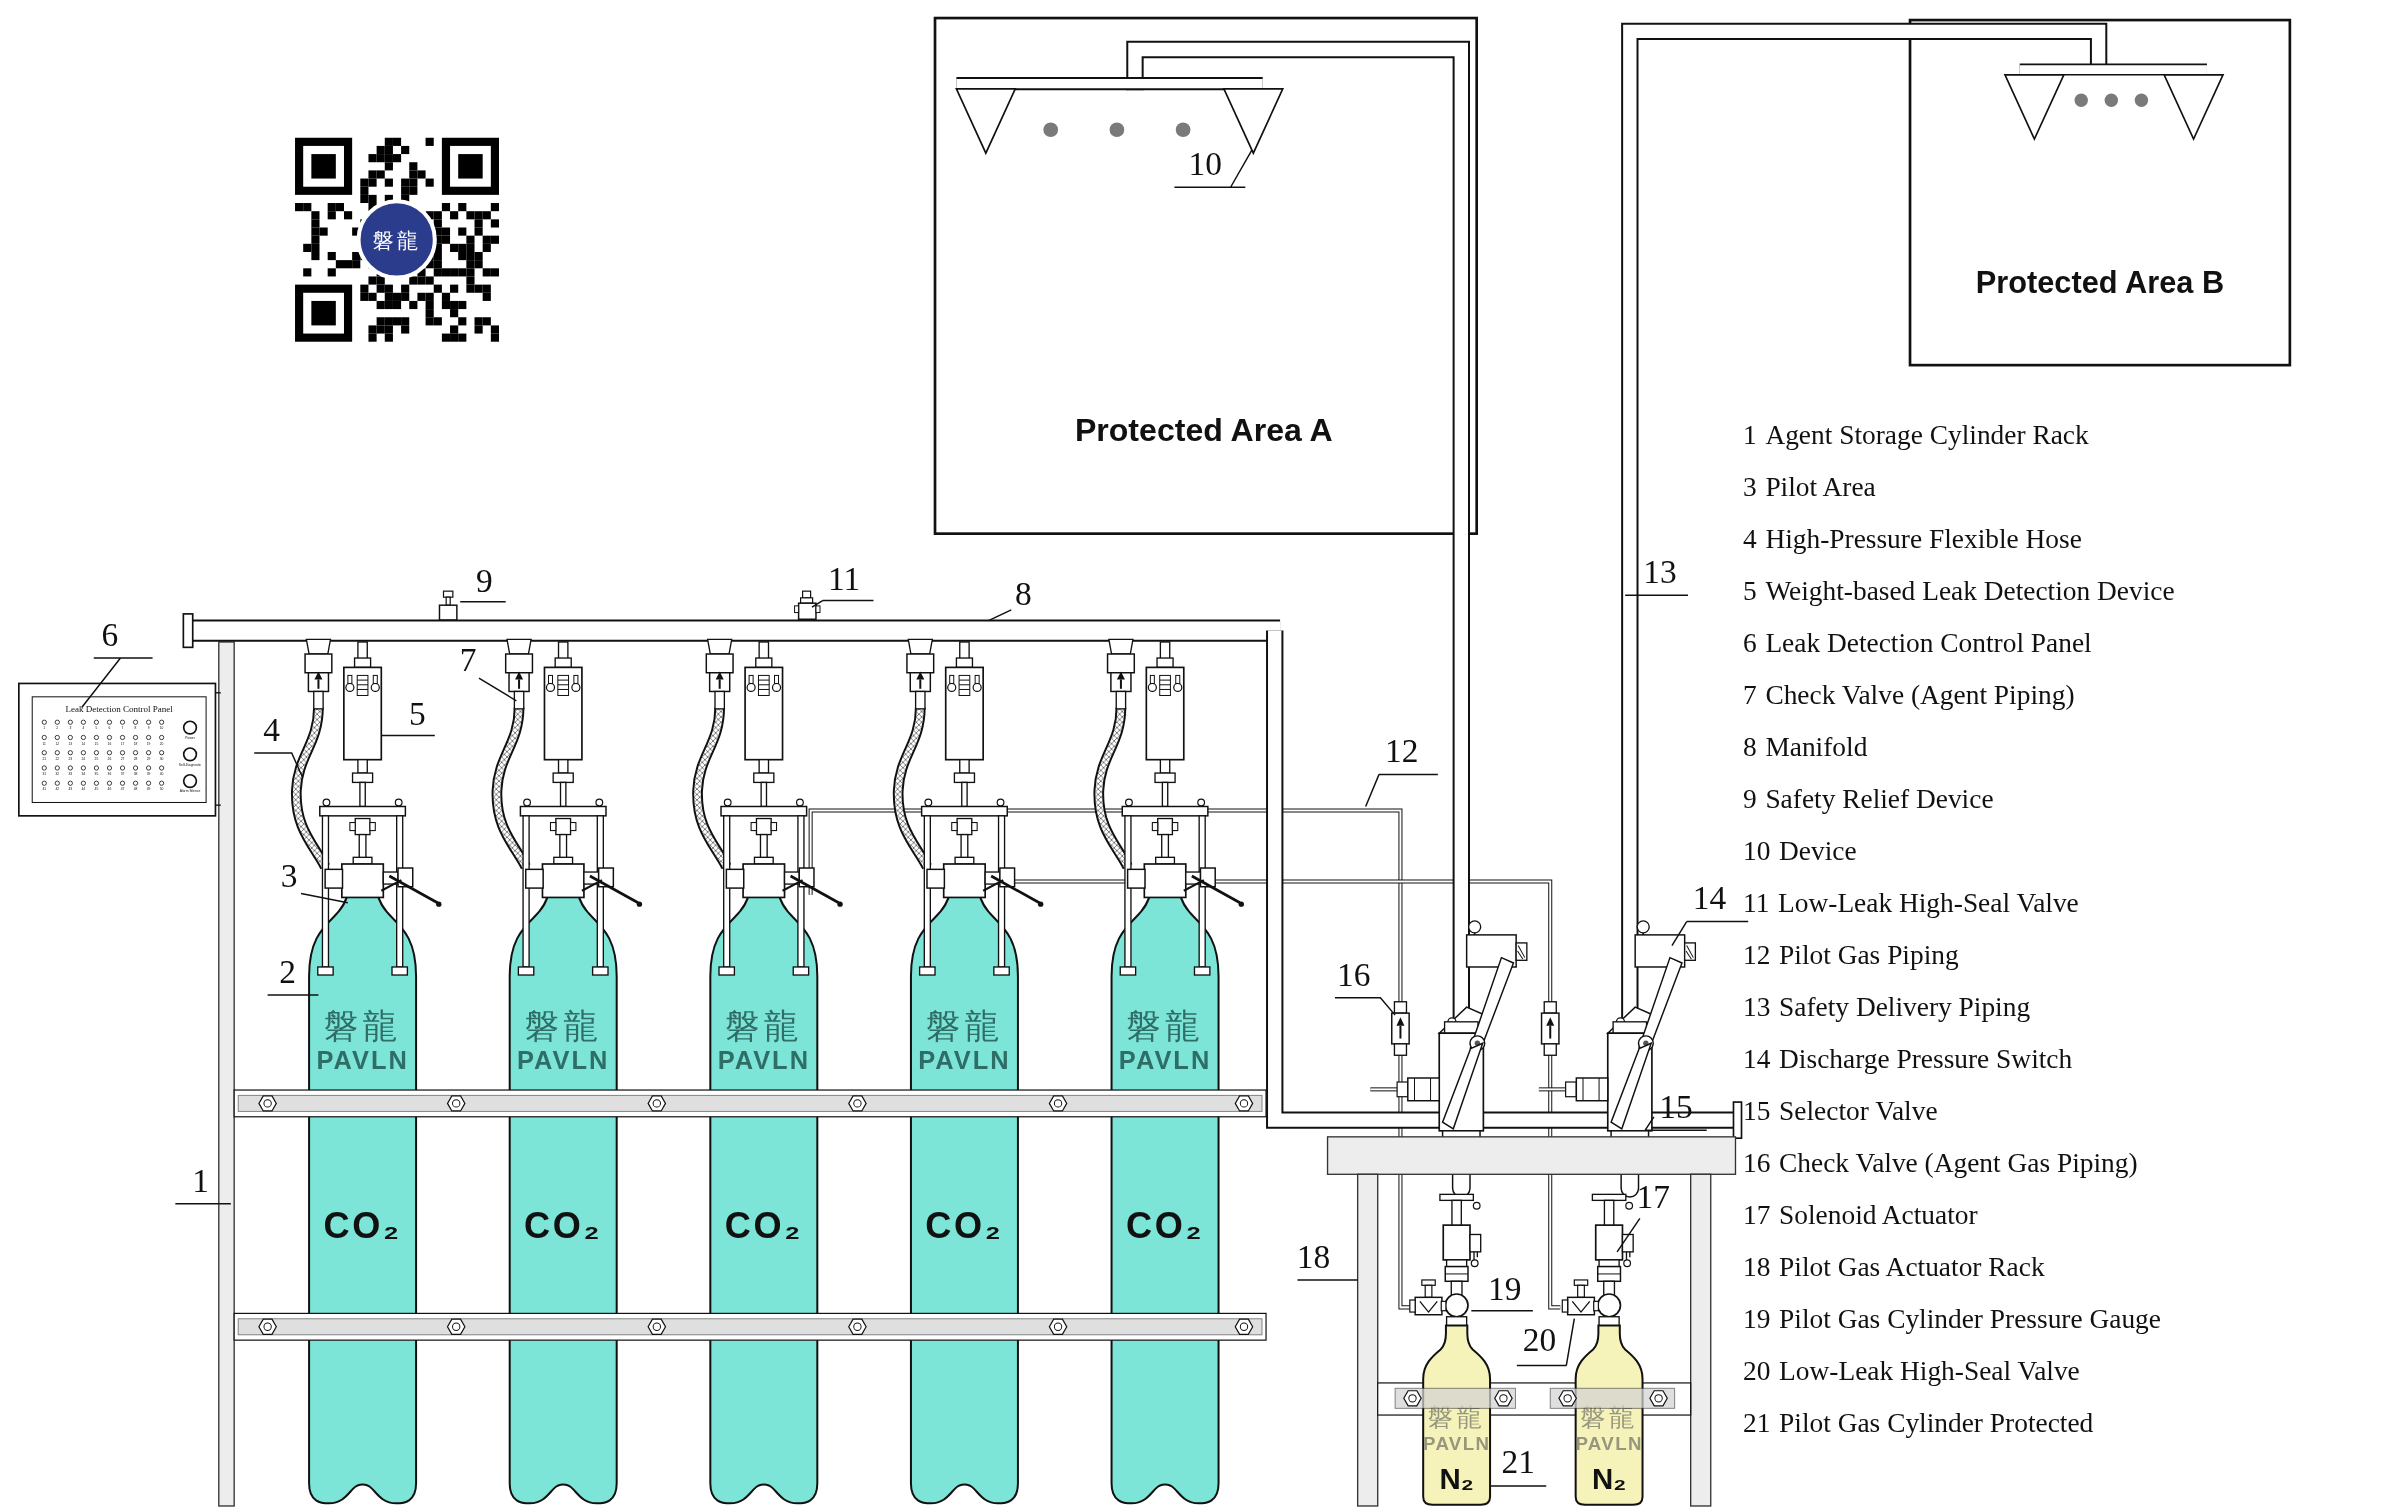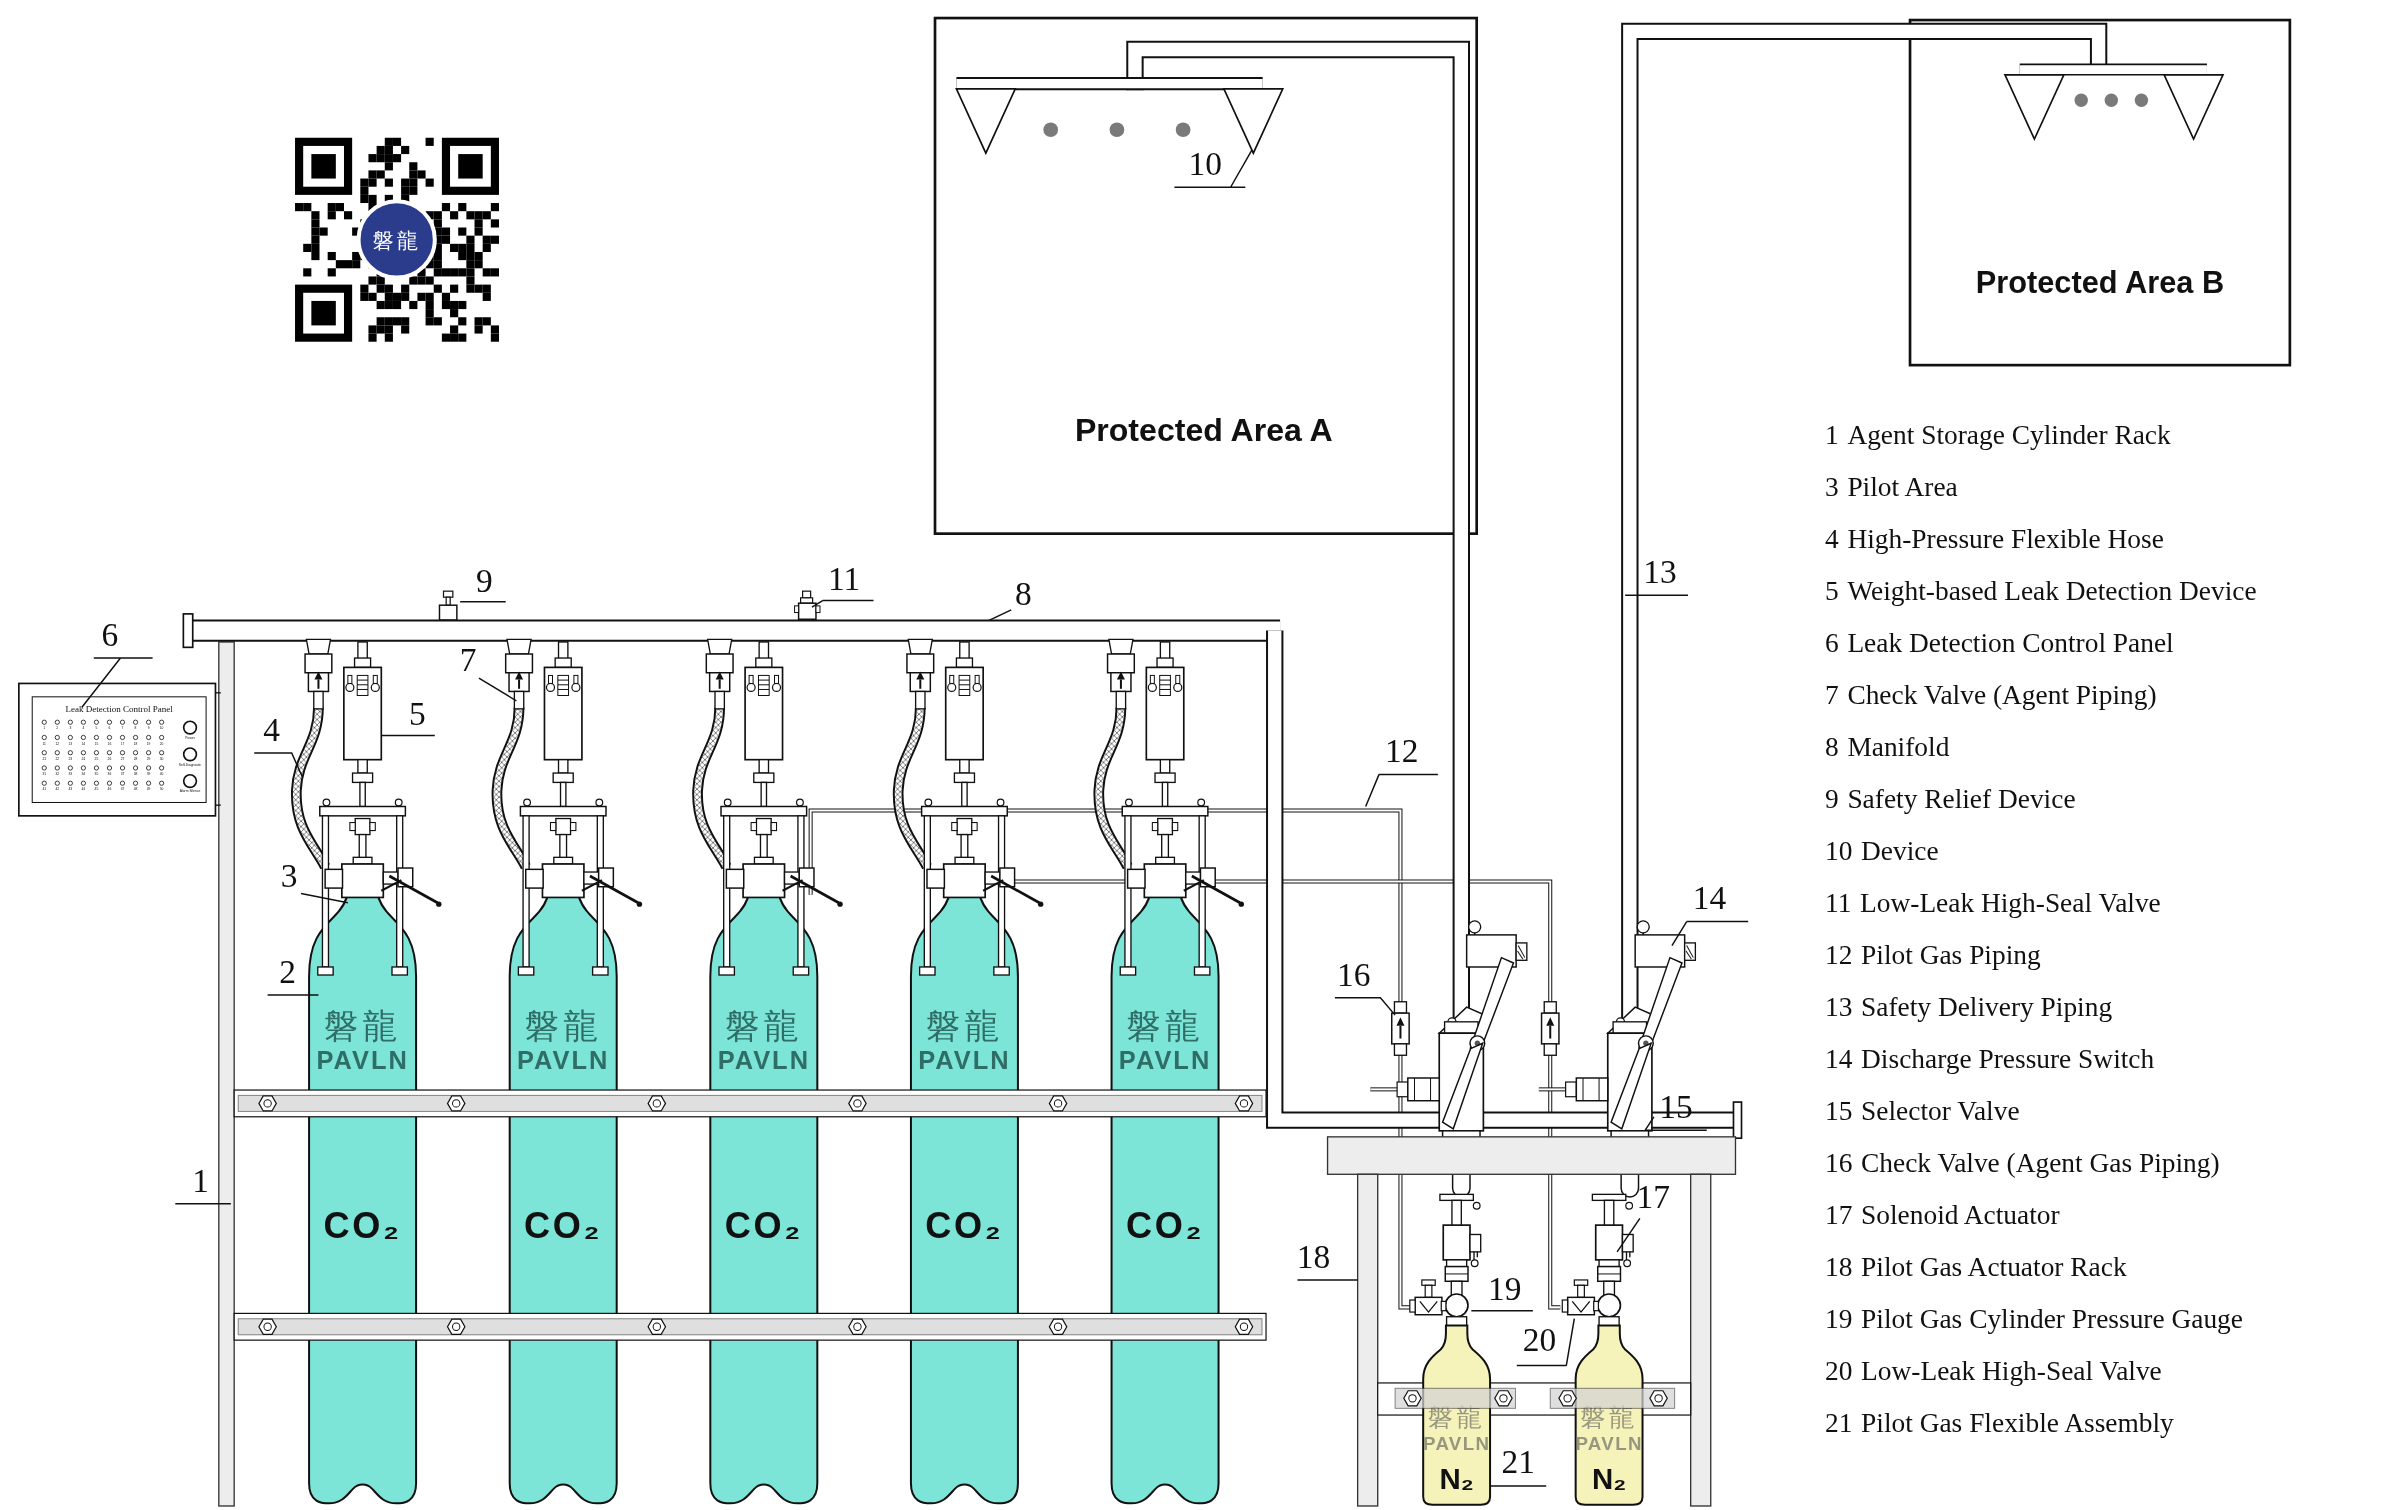--- a/index.html
+++ b/index.html
@@ -2,21 +2,21 @@
 <html style="--agent_cylinder: #7de4d8; --pilot_cylinder: #f6f3ba; --brand_teal: #2e6e66; --pilot_brand: #97977f; --qr_logo: #2b3c8c; --nozzle_dot: #7a7a7a;font-size:10.7px"><head>
 <meta charset="utf-8">
 <style>
   html,body{margin:0;padding:0;background:#fff;}
   #stage{position:relative;width:2401px;height:1510px;background:#fff;overflow:hidden;
          font-family:"Liberation Sans",sans-serif;}
   #diagram{position:absolute;left:0;top:0;}
   .ser{font-family:"Liberation Serif",serif;}
   .san{font-family:"Liberation Sans",sans-serif;}
   
-  #legend{position:absolute;left:1825px;top:409px;width:575px;
+  #legend{position:absolute;left:1743px;top:409px;width:575px;
           font-family:"Liberation Serif",serif;font-size:27.4px;color:#111;}
   .lg-row{height:52px;line-height:52px;white-space:nowrap;}
   .lg-num{display:inline-block;margin-right:8.7px;}
   
   .ln{stroke:#111;fill:none;}
   .wh{fill:#fff;stroke:#111;}
   .pipeB{stroke:#111;fill:none;}
   .pipeW{stroke:#fff;fill:none;}
   .thinB{stroke:#111;stroke-width:6;fill:none;}
   .thinW{stroke:#fff;stroke-width:3;fill:none;}
@@ -769,18 +769,18 @@
 
     <div class="lg-row">
       <span class="lg-num">19</span><span>Pilot Gas Cylinder Pressure Gauge</span>
     </div>
 
     <div class="lg-row">
       <span class="lg-num">20</span><span>Low-Leak High-Seal Valve</span>
     </div>
 
     <div class="lg-row">
-      <span class="lg-num">21</span><span>Pilot Gas Flexible Assembly</span>
+      <span class="lg-num">21</span><span>Pilot Gas Cylinder Protected</span>
     </div>
   </div>
 
 </div>
 
 
 </body></html>

